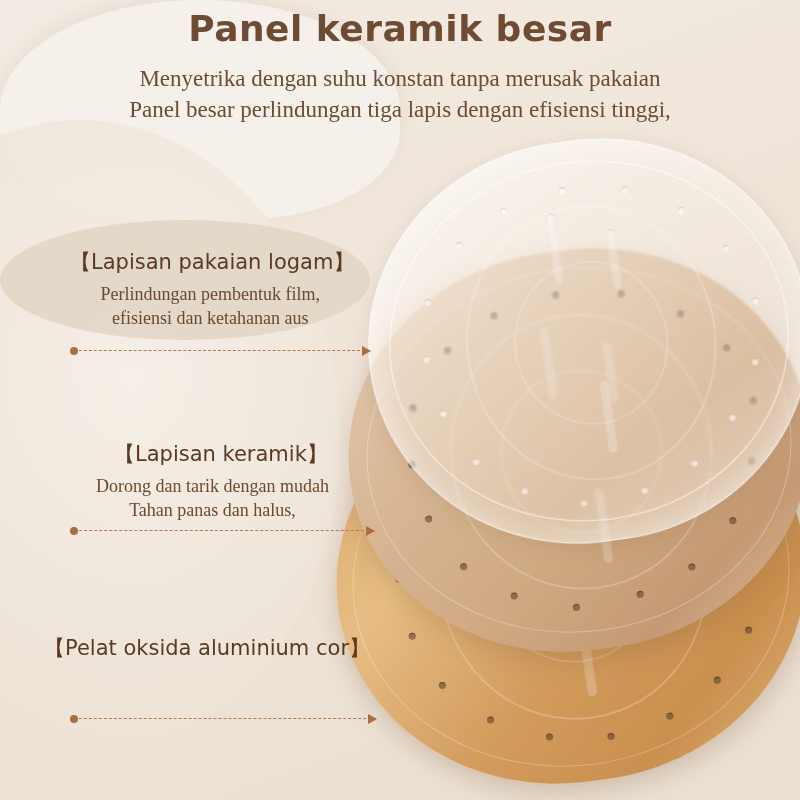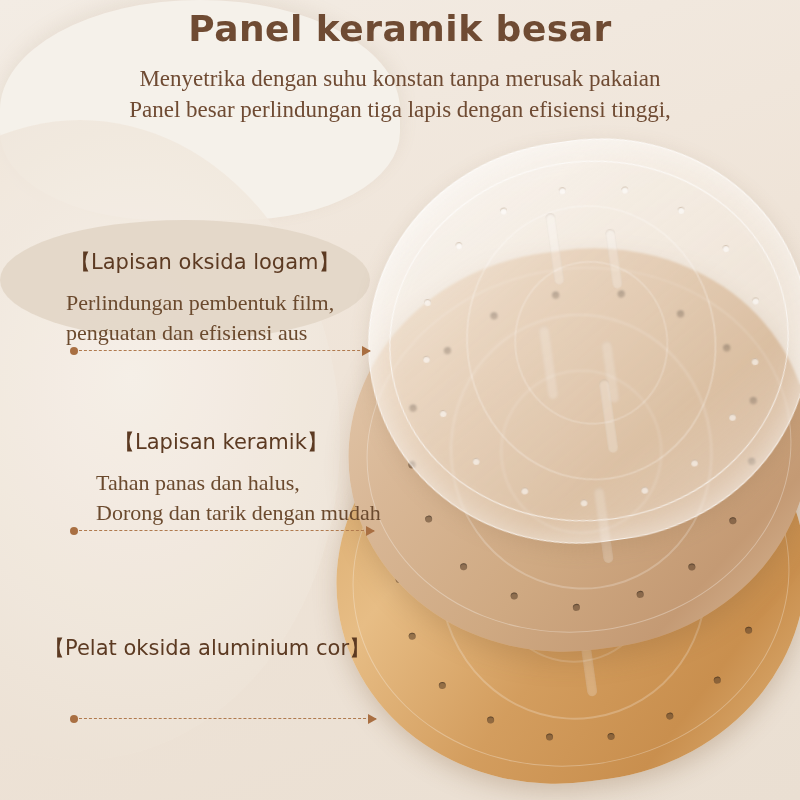--- a/index.html
+++ b/index.html
@@ -197,29 +197,29 @@
     position: absolute;
     z-index: 50;
   }
   .anno-head {
     font-family: "DejaVu Sans", sans-serif;
     font-size: 21px;
     color: #5c3a22;
     white-space: nowrap;
   }
   .anno-body {
-    margin-top: 12px;
-    font-size: 22px;
+    margin-top: 6px;
+    font-size: 18px;
     line-height: 1.35;
     color: #6b4a2e;
-    text-align: left;
+    text-align: center;
     white-space: nowrap;
   }
   .anno-1 { left: 66px; top: 248px; }
-  .anno-2 { left: 96px; top: 428px; }
+  .anno-2 { left: 96px; top: 440px; }
   .anno-3 { left: 44px; top: 634px; }
   .anno-1 .anno-head { padding-left: 4px; }
   .anno-2 .anno-head { padding-left: 18px; }
   .anno-3 .anno-head { padding-left: 0px; }
 
   
   .leader {
     position: absolute;
     height: 0;
     border-top: 1.5px dashed #b07a4e;
@@ -332,36 +332,36 @@
     <div class="hole hole-light" style="left:23%; top:21%;"></div>
     <div class="hole hole-light" style="left:34%; top:14%;"></div>
     <div class="hole hole-light" style="left:48%; top:11%;"></div>
     <div class="hole hole-light" style="left:62%; top:13%;"></div>
     <div class="hole hole-light" style="left:74%; top:20%;"></div>
     <div class="hole hole-light" style="left:83%; top:31%;"></div>
     <div class="hole hole-light" style="left:88%; top:45%;"></div>
   </div>
 
   <div class="anno anno-1">
-    <div class="anno-head">【Lapisan oksida logam】</div>
+    <div class="anno-head">【Lapisan pakaian logam】</div>
     <div class="anno-body">
       <div>Perlindungan pembentuk film,</div>
-      <div>penguatan dan efisiensi aus</div>
+      <div>efisiensi dan ketahanan aus</div>
     </div>
   </div>
   <div class="leader leader-1">
     <span class="dot"></span>
     <span class="arrow"></span>
   </div>
 
   <div class="anno anno-2">
     <div class="anno-head">【Lapisan keramik】</div>
     <div class="anno-body">
+      <div>Dorong dan tarik dengan mudah</div>
       <div>Tahan panas dan halus,</div>
-      <div>Dorong dan tarik dengan mudah</div>
     </div>
   </div>
   <div class="leader leader-2">
     <span class="dot"></span>
     <span class="arrow"></span>
   </div>
 
   <div class="anno anno-3">
     <div class="anno-head">【Pelat oksida aluminium cor】</div>
   </div>

